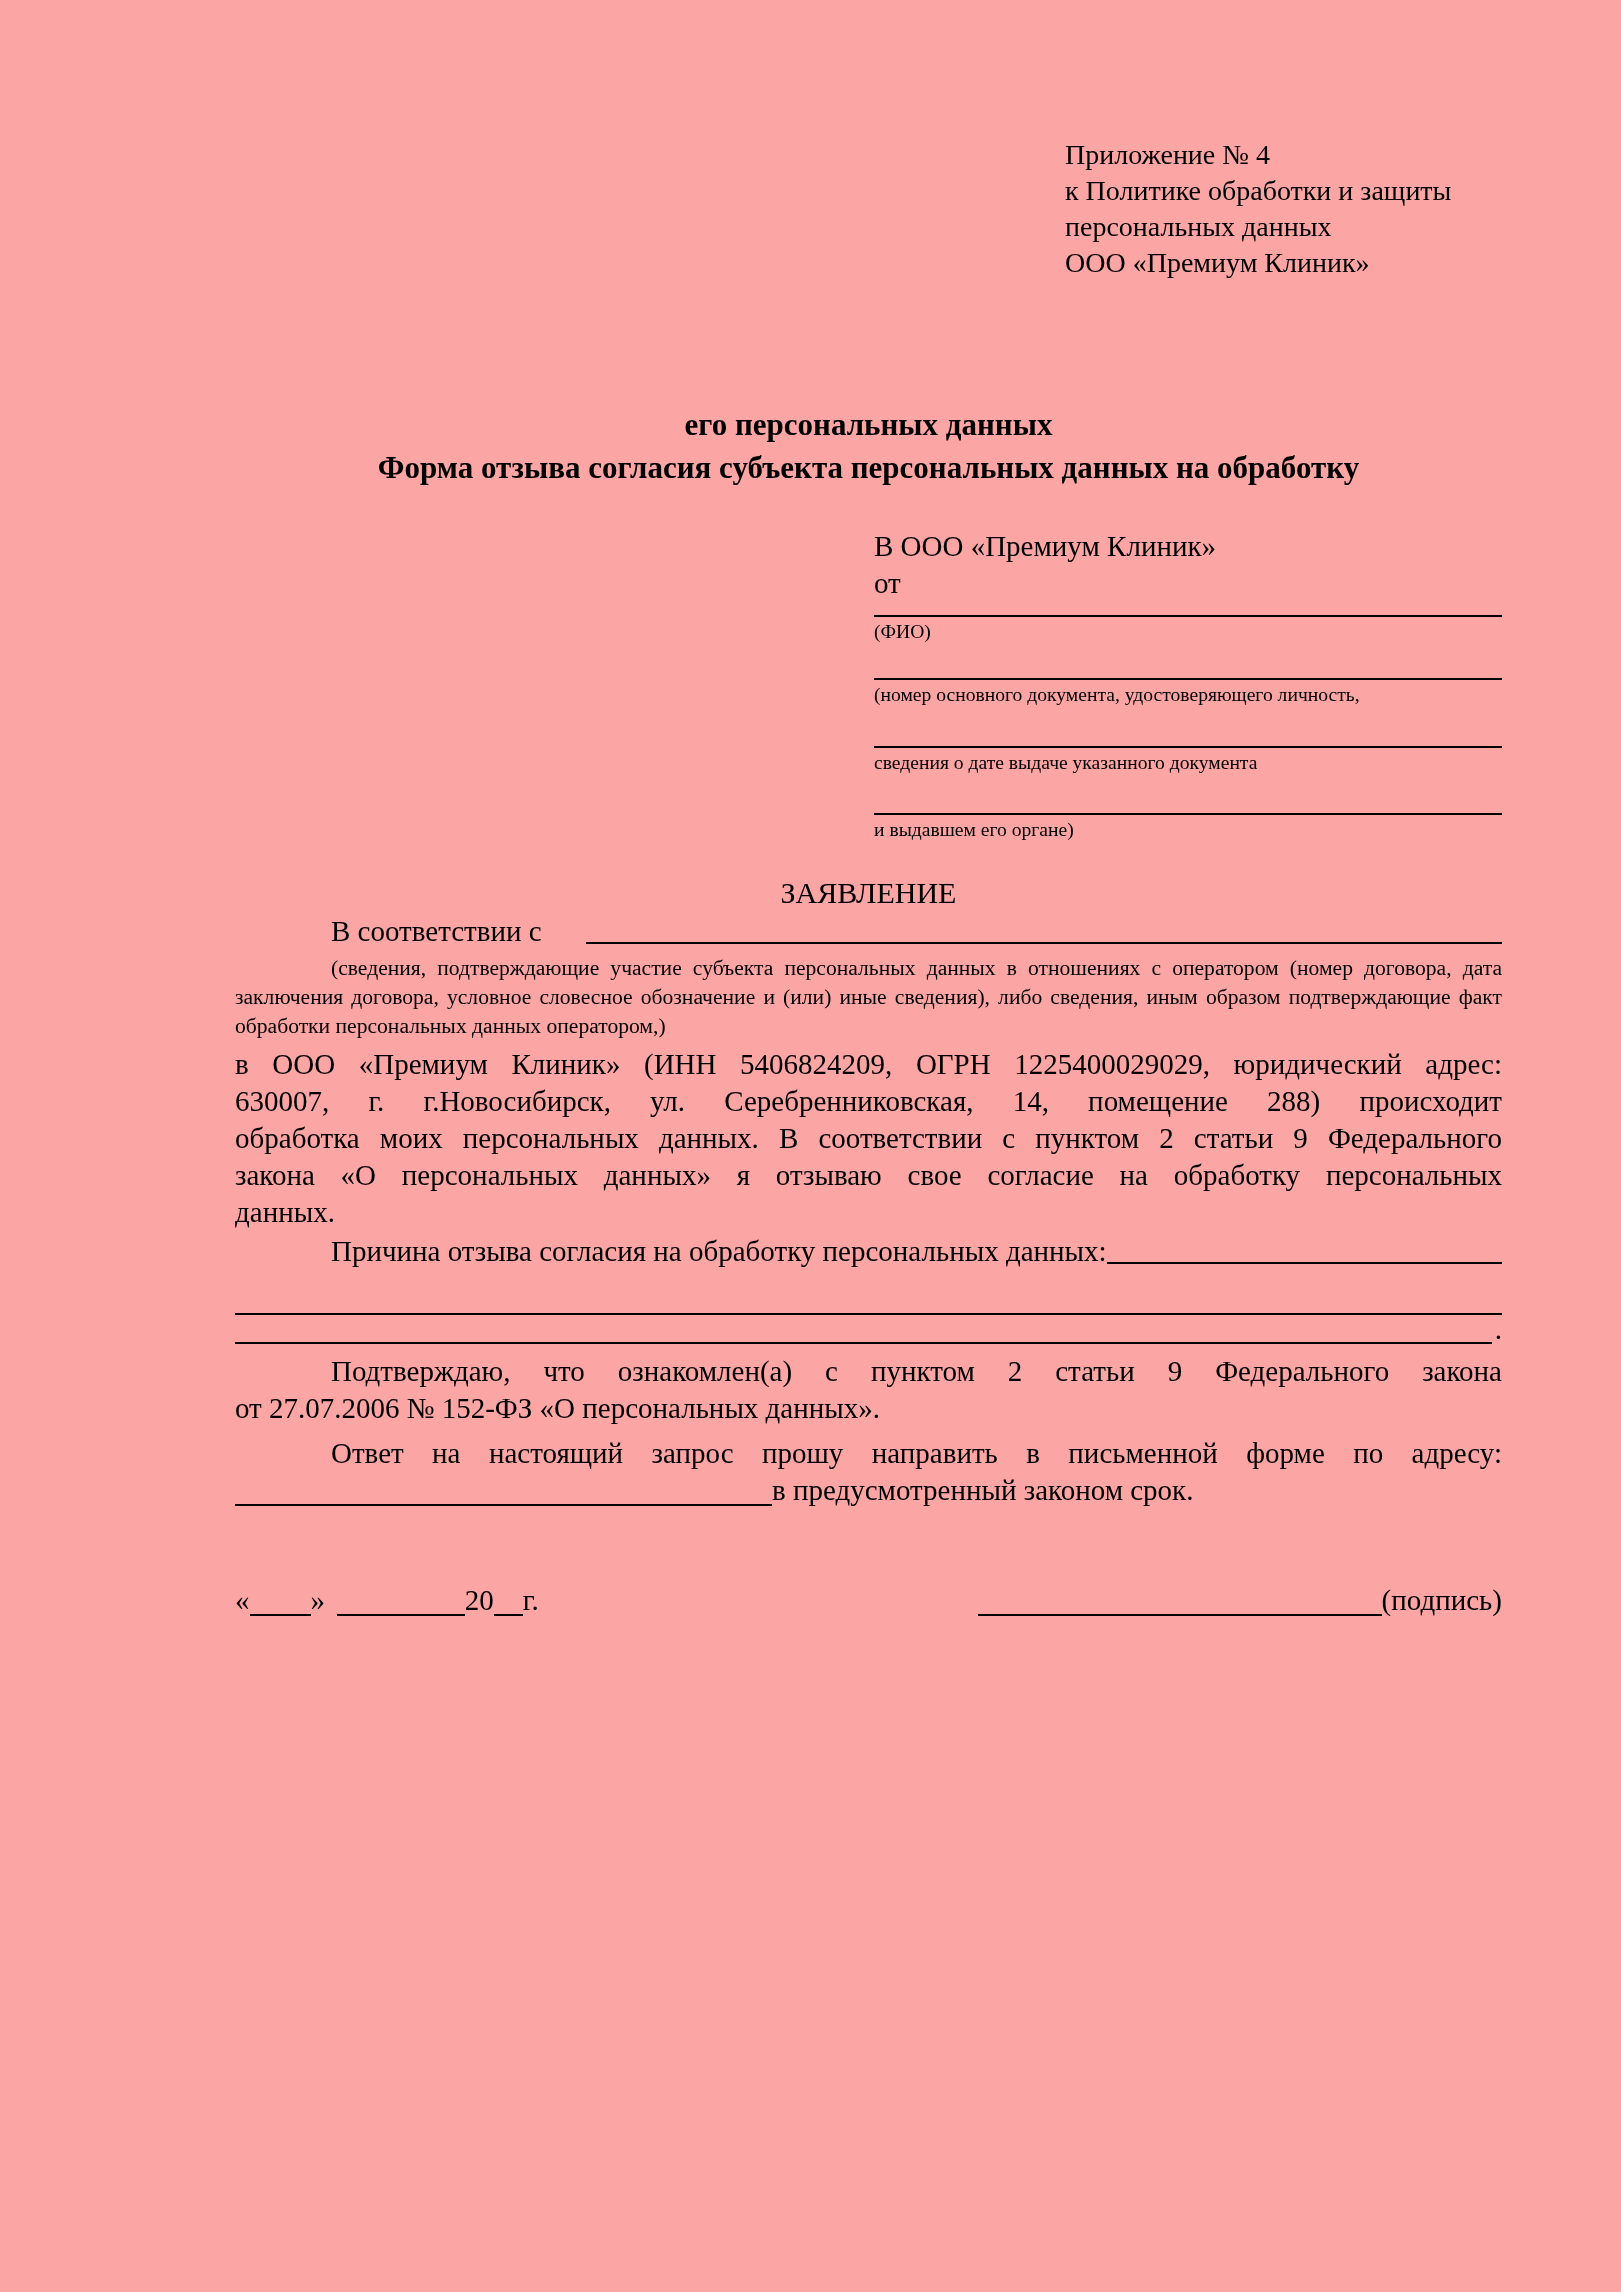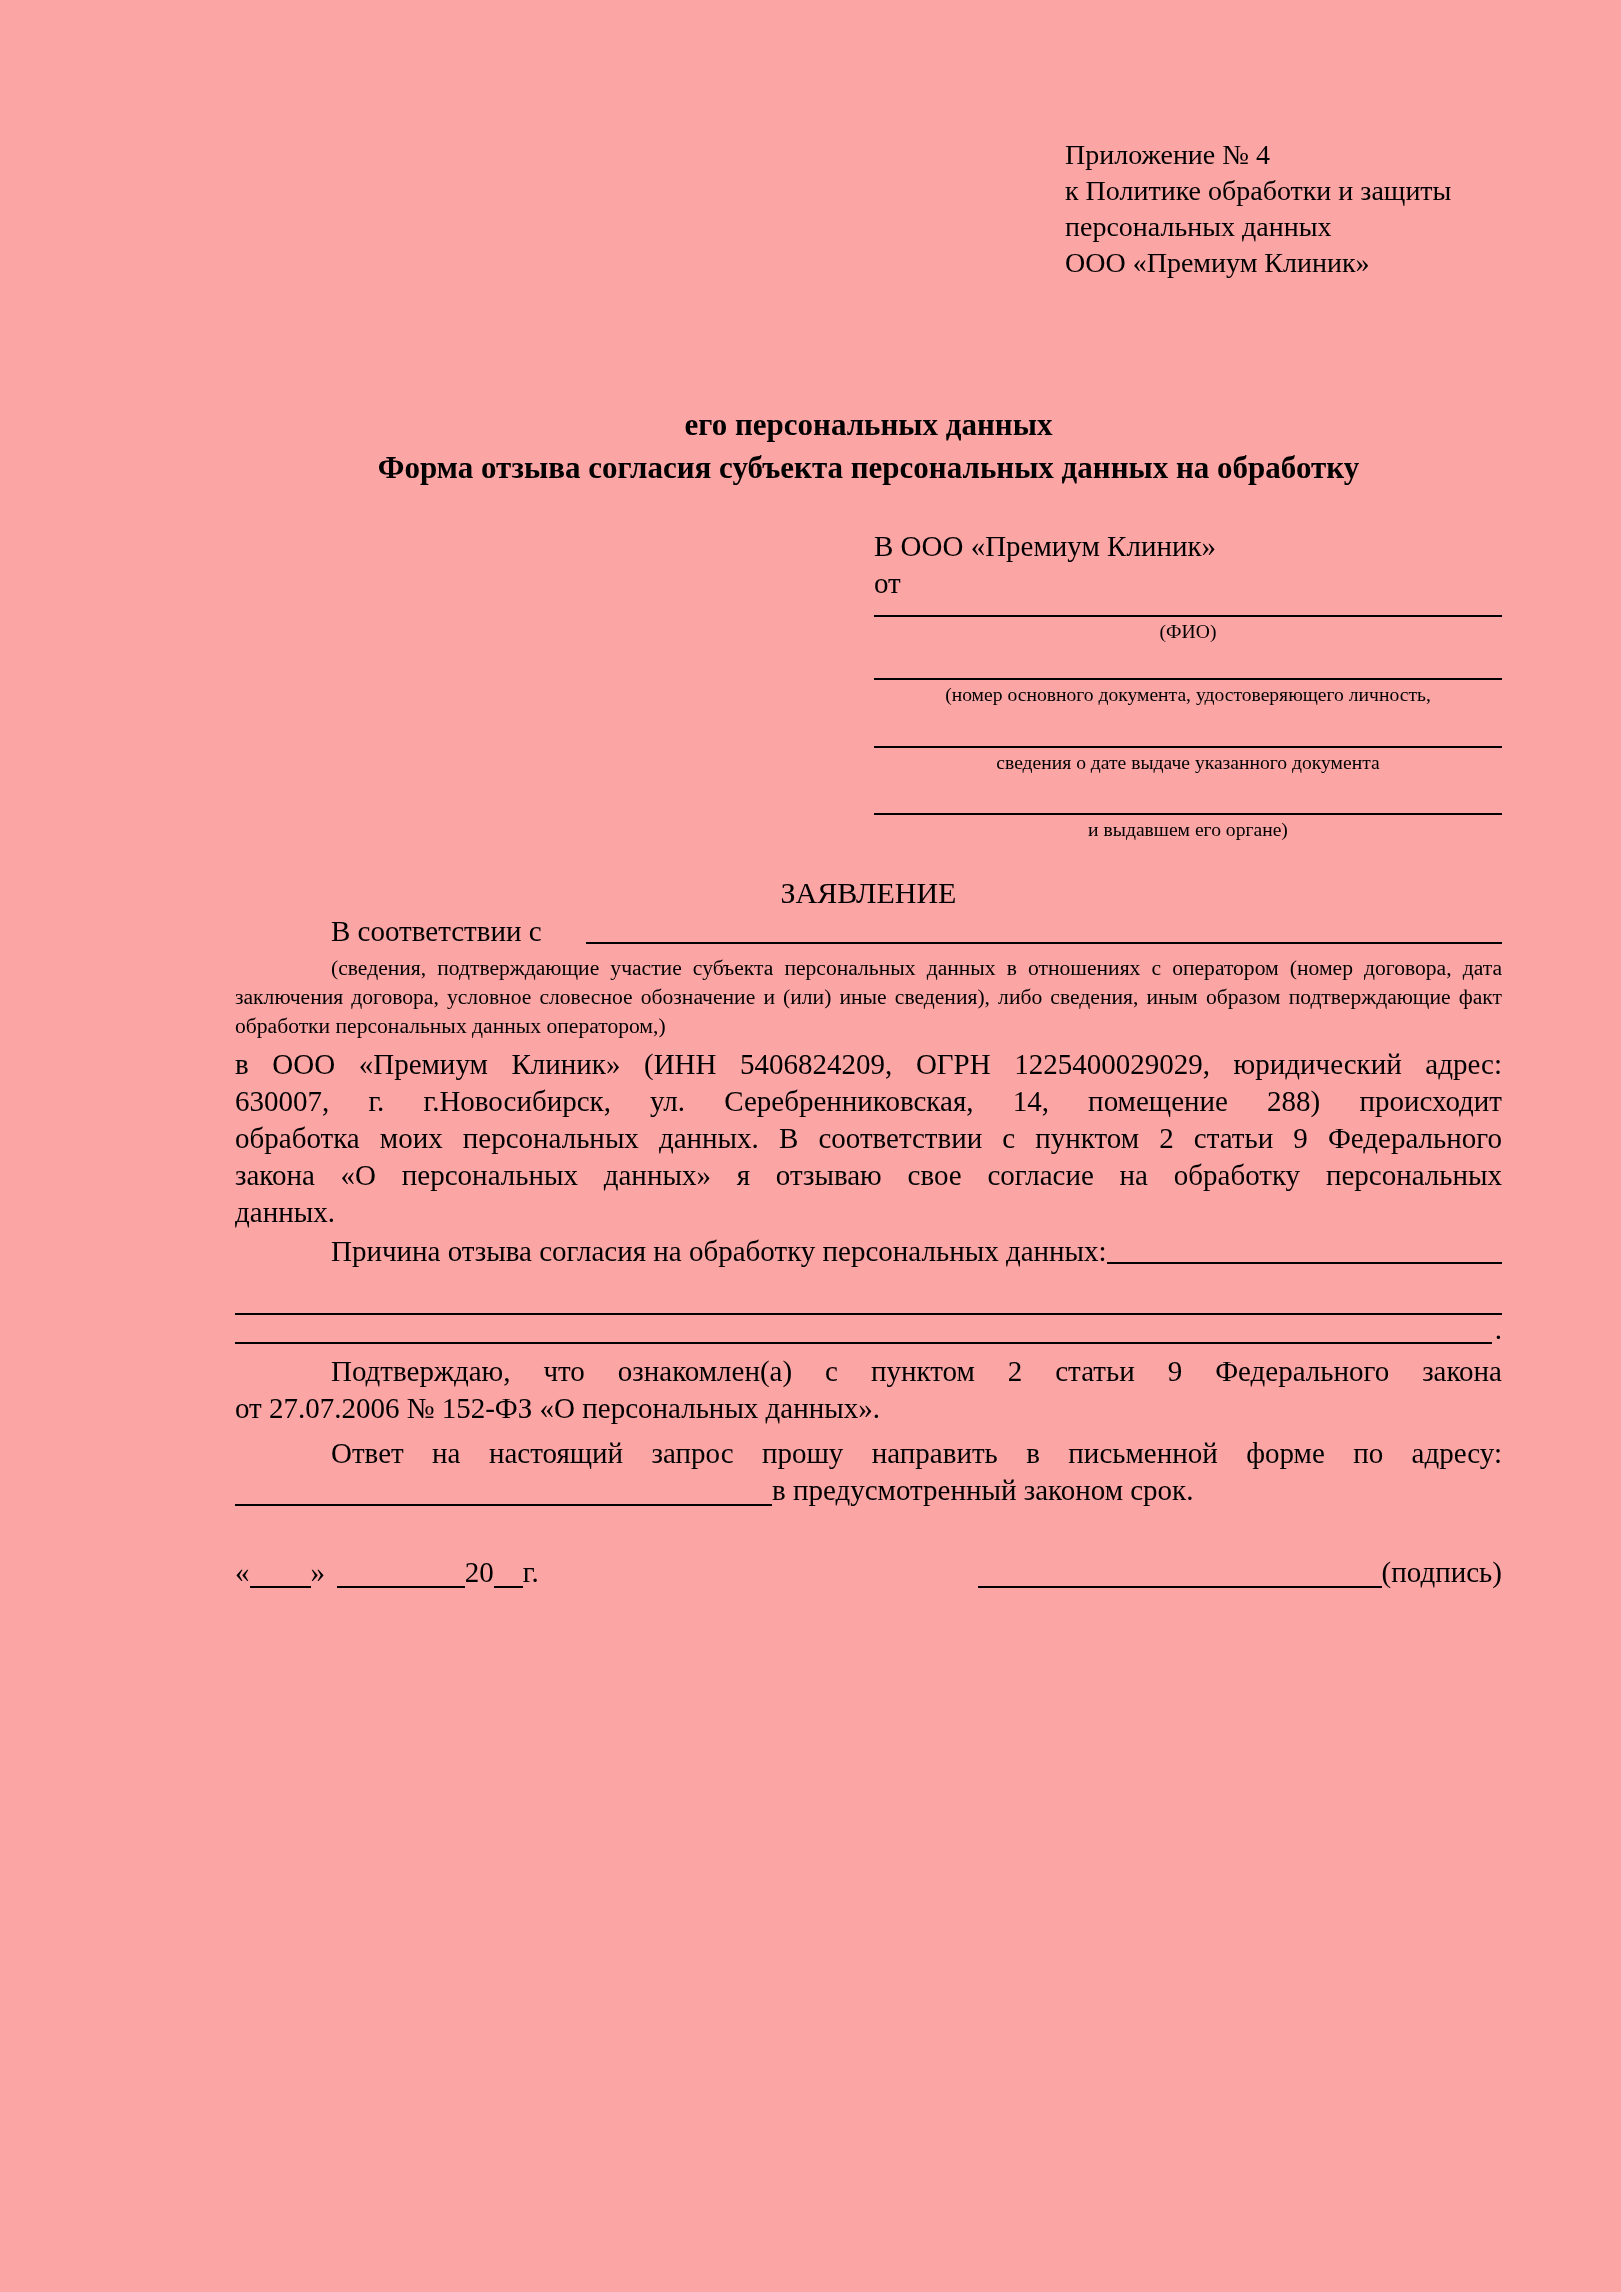--- a/index.html
+++ b/index.html
@@ -26,21 +26,21 @@
   
   .title { margin-top: 122px; text-align: center; font-weight: bold; font-size: 31px; line-height: 43px; }
 
   
   .addressee { margin-top: 39px; margin-left: 639px; width: 628px; font-size: 29px; line-height: 37px; }
   .rule { height: 0; border-bottom: 2.9px solid #000; }
   .addressee .r1 { margin-top: 12.7px; }
   .addressee .r2 { margin-top: 34px; }
   .addressee .r3 { margin-top: 38px; }
   .addressee .r4 { margin-top: 38px; }
-  .caption { font-size: 19.6px; line-height: 25.5px; margin-top: 2px; text-align: center; }
+  .caption { font-size: 19.6px; line-height: 25.5px; margin-top: 2px; text-align: left; }
 
   .heading { margin-top: 31px; text-align: center; font-size: 30px; line-height: 37px; }
 
   .bodytext { font-size: 29px; line-height: 37px; }
 
   
   .flexline { display: flex; align-items: flex-end; }
   .indent { padding-left: 96px; }
   .flexline .lead { white-space: nowrap; }
   .fill { flex: 1 1 auto; border-bottom: 2.9px solid #000; margin-bottom: 5.9px; }
@@ -64,21 +64,21 @@
   .blank2 .dot { margin-left: 2.9px; }
 
   .confirm { margin-top: 9.8px; }
   .confirm .i1 { text-indent: 96px; }
 
   .reply { margin-top: 7.8px; }
   .reply .i1 { text-indent: 96px; }
   .seg { display: inline-block; border-bottom: 2.9px solid #000; height: 25.5px; vertical-align: -5.9px; }
   .reply .addr-seg { width: 537px; }
 
-  .signoff { margin-top: 45px; display: flex; justify-content: space-between; font-size: 29px; line-height: 37px; }
+  .signoff { margin-top: 73px; display: flex; justify-content: space-between; font-size: 29px; line-height: 37px; }
   .date-group .s1 { width: 61px; }
   .date-group .s2 { width: 128px; margin-left: 11.8px; }
   .date-group .s3 { width: 29px; }
   .sig-group .s4 { width: 404px; }
 </style>
 </head>
 <body>
 
 <div class="page">
   <div class="content">

